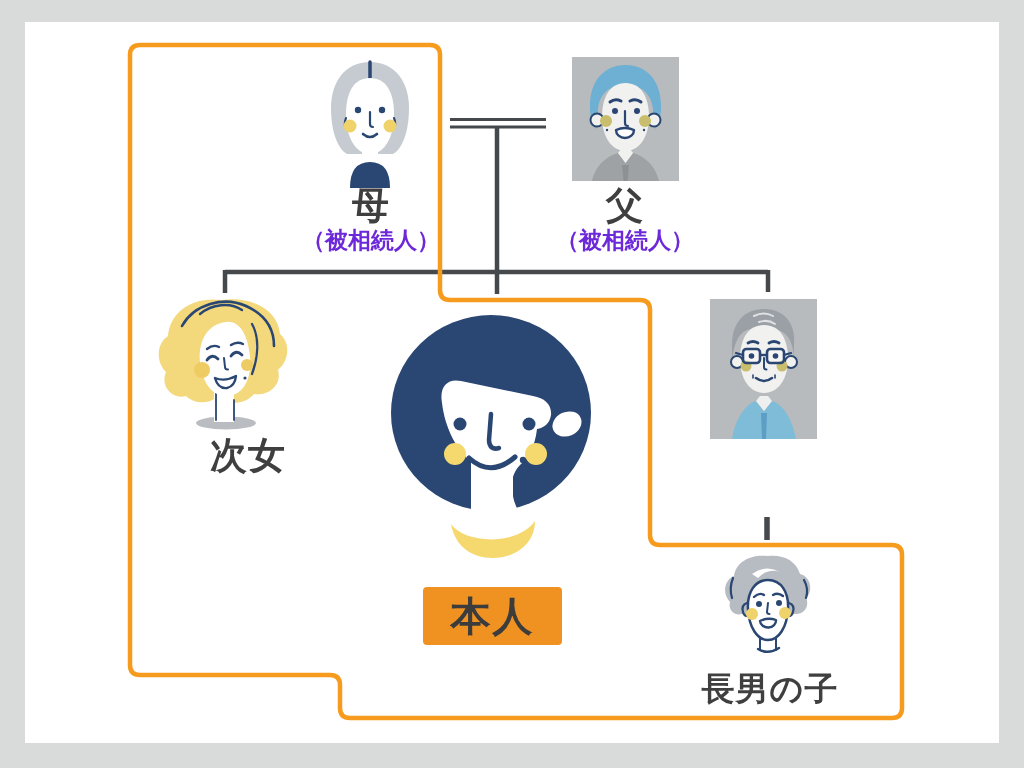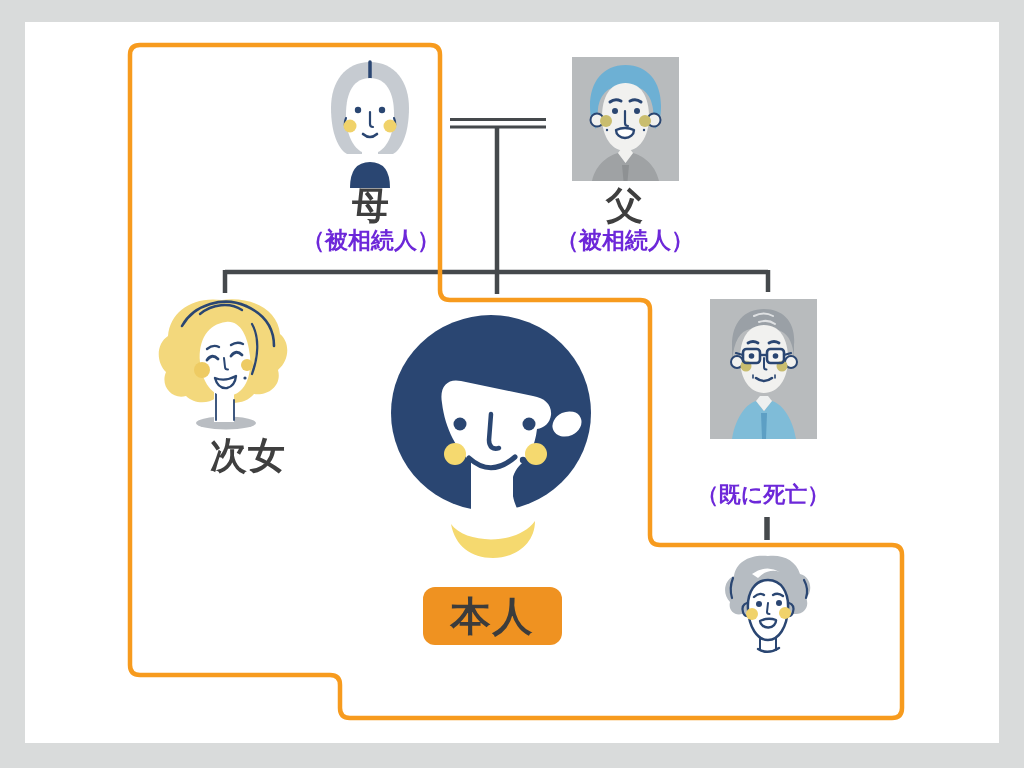--- a/index.html
+++ b/index.html
@@ -46,21 +46,21 @@
     color:#6d28d9;
     font-size:23px;
     line-height:1.2;
     white-space:nowrap;
   }
   .self-badge{
     position:absolute;
     left:423px;top:587px;
     width:139px;height:58px;
     background:#ef9221;
-    border-radius:12px;
+    border-radius:4px;
     text-align:center;
   }
   .self-badge span{
     font-weight:700;
     font-size:40px;
     line-height:58px;
     color:#3c3c3c;
     letter-spacing:2px;
   }
 </style>
@@ -198,21 +198,20 @@
       <circle cx="41.5" cy="57" r="2.8" fill="#2a4672"></circle>
       <circle cx="65.5" cy="57" r="2.8" fill="#2a4672"></circle>
       <path d="M54,59 V68 q0,2.5 2.5,2.5" stroke="#2a4672" stroke-width="2" fill="none" stroke-linecap="round"></path>
       <path d="M46,79 Q54,85 62,79" stroke="#2a4672" stroke-width="2.6" fill="none" stroke-linecap="round"></path>
       <path d="M43,76 v3 M65,76 v3" stroke="#2a4672" stroke-width="1.6" stroke-linecap="round"></path>
       <path d="M22,140 C26,116 38,104 46,102 L54,112 L62,102 C70,104 82,116 86,140 Z" fill="#7fbcd8"></path>
       <path d="M46,102 L54,112 L62,102 L58,97 L50,97 Z" fill="#eef0f0"></path>
       <path d="M51,114 L57,114 L56,140 L52,140 Z" fill="#5d9fc4"></path>
     </svg>
   </div>
-  <div class="psub" style="left:643px;top:482px;width:240px;font-size:22px;">（既に死亡）</div>
 
   <div class="person" style="left:716px;top:552px;width:105px;height:122px;">
     <svg width="105" height="122" viewBox="0 0 105 122">
       <path d="M52,4 C34,2 20,10 18,24 C8,28 6,42 14,50 C12,58 18,64 26,62 L80,62 C88,62 94,54 90,46 C98,38 94,24 84,22 C80,8 66,2 52,4 Z" fill="#b6bcc2"></path>
       <path d="M36,22 Q50,12 64,20 Q52,16 42,26 Z" fill="#ffffff"></path>
       <path d="M17,26 Q13,36 16,46" stroke="#2a4672" stroke-width="2.2" fill="none" stroke-linecap="round"></path>
       <path d="M88,28 Q93,37 90,46" stroke="#2a4672" stroke-width="2.2" fill="none" stroke-linecap="round"></path>
       <path d="M44,86 V98 M60,86 V98" stroke="#2a4672" stroke-width="2" stroke-linecap="round"></path>
       <path d="M42,97 Q52,103 63,96" stroke="#2a4672" stroke-width="2.4" fill="none" stroke-linecap="round"></path>
       <path d="M52,28 C39,28 31,40 32,57 C33,75 41,88 52,88 C63,88 71,75 72,57 C73,40 65,28 52,28 Z" fill="#ffffff" stroke="#2a4672" stroke-width="2.5"></path>
@@ -221,14 +220,15 @@
       <circle cx="36" cy="62" r="6" fill="#f0d26a"></circle>
       <circle cx="69" cy="61" r="6" fill="#f0d26a"></circle>
       <path d="M38,45 q5,-5 10,-2" stroke="#2a4672" stroke-width="2.4" fill="none" stroke-linecap="round"></path>
       <path d="M57,43 q5,-3 10,1" stroke="#2a4672" stroke-width="2.4" fill="none" stroke-linecap="round"></path>
       <circle cx="43" cy="52" r="3" fill="#2a4672"></circle>
       <circle cx="63" cy="51" r="3" fill="#2a4672"></circle>
       <path d="M52,51 l-1,9 q0,2 2.5,2" stroke="#2a4672" stroke-width="2" fill="none" stroke-linecap="round"></path>
       <path d="M44,69 a8,7 0 0 0 16,-1 q-8,-3 -16,1 Z" fill="#ffffff" stroke="#2a4672" stroke-width="2.4" stroke-linejoin="round"></path>
     </svg>
   </div>
+  <div class="plabel" style="left:650px;top:671px;width:240px;font-size:33px;">長男の子</div>
 
 </div>
 
 </body></html>

